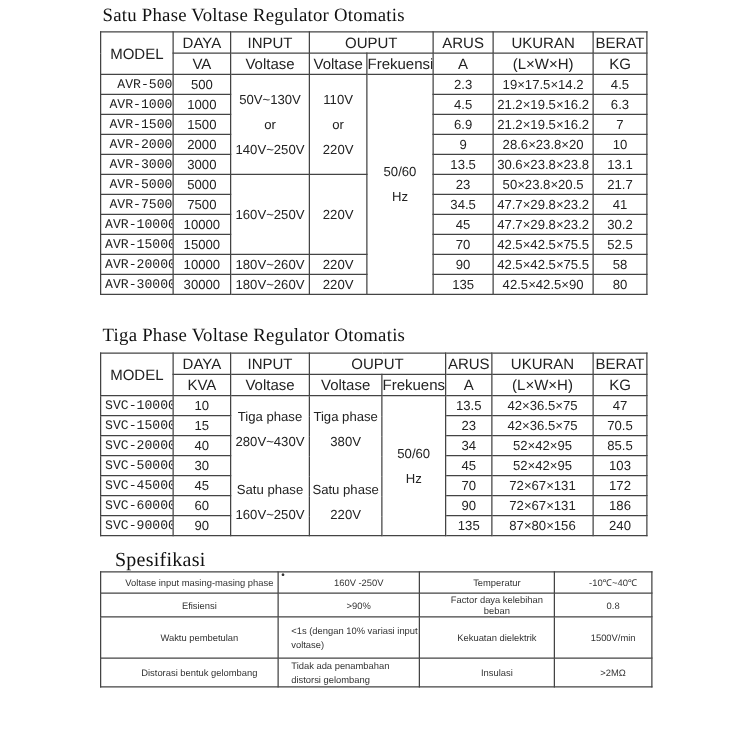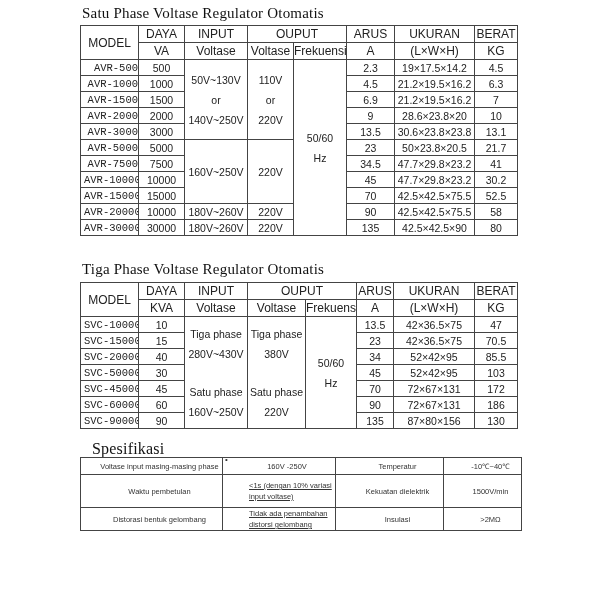--- a/index.html
+++ b/index.html
@@ -5,21 +5,21 @@
   html,body{margin:0;padding:0;background:#fff;}
   body{width:600px;height:600px;position:relative;overflow:hidden;font-family:"Liberation Sans",sans-serif;color:#222;}
   .title{position:absolute;font-family:"Liberation Serif",serif;font-size:15px;color:#111;letter-spacing:0.2px;}
   table{position:absolute;border-collapse:collapse;table-layout:fixed;}
   td{border:1px solid #444;text-align:center;vertical-align:middle;padding:0;white-space:nowrap;overflow:hidden;}
   .t1 td,.t2 td{font-size:10.5px;}
   .t1 td.h,.t2 td.h{font-size:12px;}
   .t1 td.m,.t2 td.m{text-align:right;padding-left:3px;font-family:Liberation Mono, monospace;}
   .t1 td.merge,.t2 td.merge{line-height:20px;}
   .spec td{font-size:7.5px;color:#333;white-space:normal;padding-left:16px;}
-  .spec td.wrap{text-align:left;padding-left:26px;line-height:11px;text-decoration:underline;}
+  .spec td.wrap{text-align:left;padding-left:10px;line-height:11px;}
   .mark{position:absolute;font-size:8px;color:#333;}
 </style>
 </head>
 <body>
 
 <div class="title" style="left:82px;top:5px;">Satu Phase Voltase Regulator Otomatis</div>
 
 <table class="t1" style="left:80px;top:25px;width:437px;">
   <colgroup>
     <col style="width:58px">
@@ -242,41 +242,47 @@
     <td>60</td>
     <td>90</td>
     <td>72×67×131</td>
     <td>186</td>
   </tr>
   <tr style="height:16px">
     <td class="m">SVC-90000</td>
     <td>90</td>
     <td>135</td>
     <td>87×80×156</td>
-    <td>130</td>
+    <td>240</td>
   </tr>
 </tbody>
   </table>
 
 <div class="title" style="left:92px;top:440px;font-size:16px;">Spesifikasi</div>
 
 <table class="spec" style="left:80px;top:457px;width:441px;">
   <colgroup>
     <col style="width:142px">
       <col style="width:113px">
       <col style="width:108px">
       <col style="width:78px">
   </colgroup>
   <tbody>
       <tr style="height:17px">
     <td>Voltase input masing-masing phase</td>
     <td>160V -250V</td>
     <td>Temperatur</td>
     <td>-10℃~40℃</td>
   </tr>
+  <tr style="height:17px">
+    <td>Efisiensi</td>
+    <td>&gt;90%</td>
+    <td>Factor daya kelebihan beban</td>
+    <td>0.8</td>
+  </tr>
   <tr style="height:33px">
     <td>Waktu pembetulan</td>
     <td class="wrap">&lt;1s (dengan 10% variasi input voltase)</td>
     <td>Kekuatan dielektrik</td>
     <td>1500V/min</td>
   </tr>
   <tr style="height:16px">
     <td>Distorasi bentuk gelombang</td>
     <td class="wrap">Tidak ada penambahan distorsi gelombang</td>
     <td>Insulasi</td>

